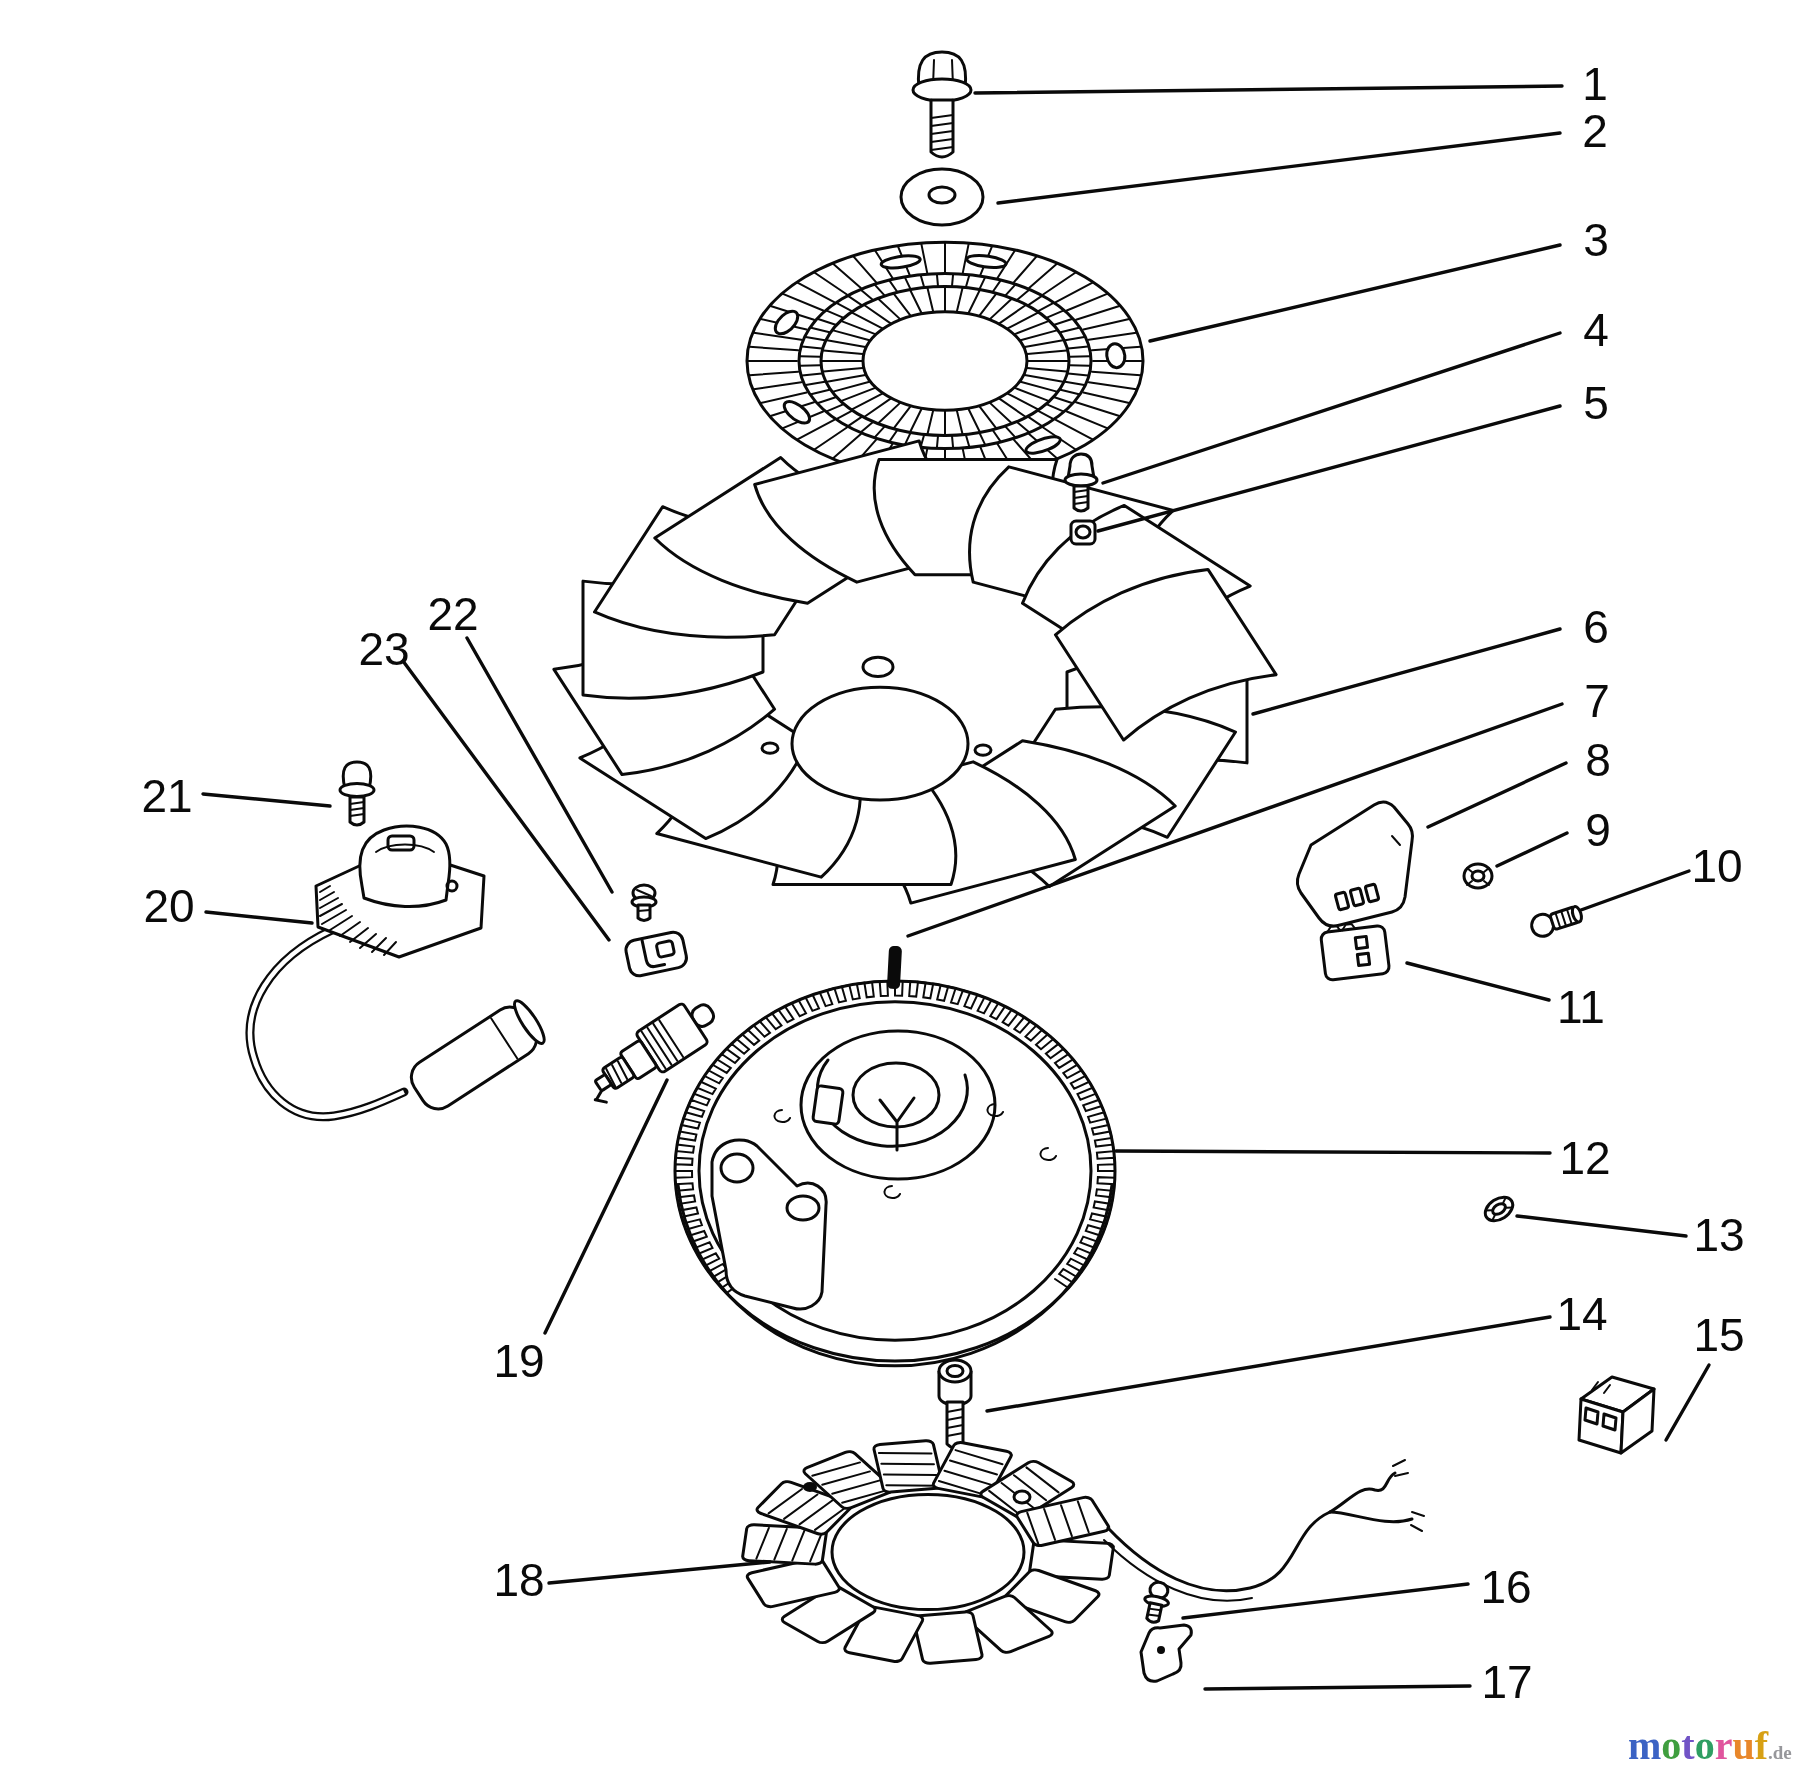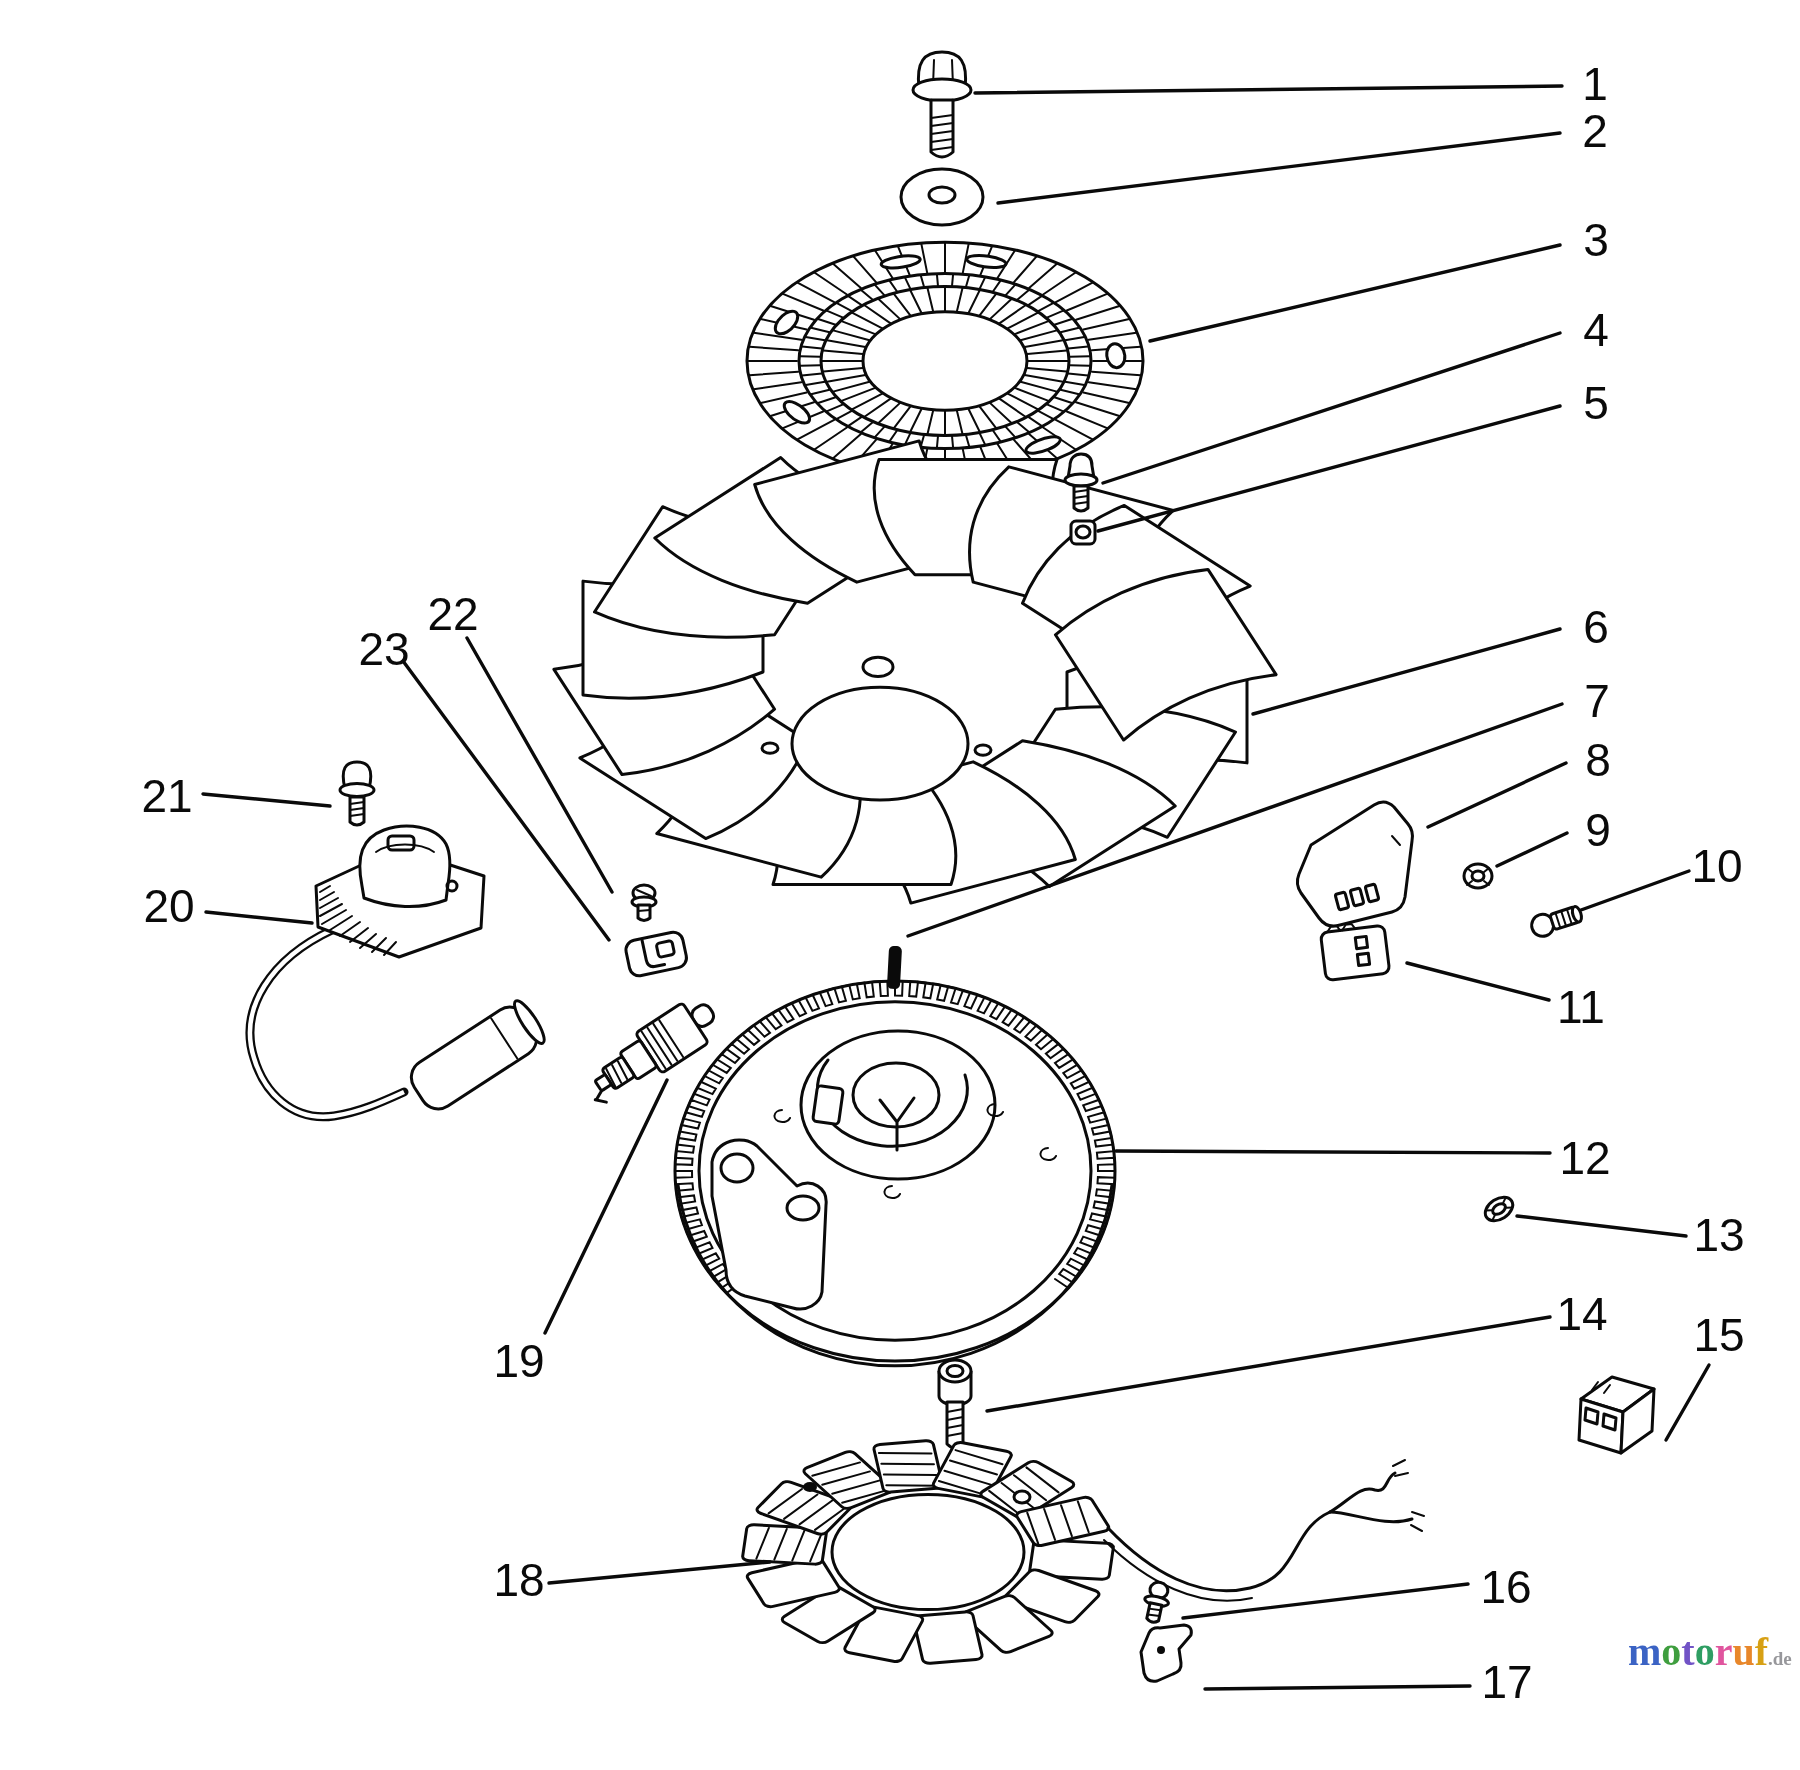--- a/index.html
+++ b/index.html
@@ -6,21 +6,21 @@
   .stage{position:relative;width:1800px;height:1770px;background:#ffffff;overflow:hidden;
          font-family:"Liberation Sans",sans-serif;}
   .stage svg{position:absolute;left:0;top:0;}
   .ln{fill:none;stroke:#0a0a0a;stroke-width:3;stroke-linecap:round;stroke-linejoin:round;}
   .thin{fill:none;stroke:#0a0a0a;stroke-width:2;stroke-linecap:round;}
   .wh{fill:#ffffff;stroke:#0a0a0a;stroke-width:3;stroke-linejoin:round;}
   .bk{fill:#0a0a0a;stroke:none;}
   .leader{stroke:#0a0a0a;stroke-width:3.4;stroke-linecap:round;}
   text.callout{font-family:"Liberation Sans",sans-serif;font-size:46px;fill:#0a0a0a;
                text-anchor:middle;dominant-baseline:central;}
-  .watermark{position:absolute;left:1628px;top:1628px;width:172px;white-space:nowrap;
+  .watermark{position:absolute;left:1628px;top:1722px;width:172px;white-space:nowrap;
              font-family:"Liberation Serif",serif;font-weight:700;font-size:40px;letter-spacing:0px;}
   .watermark .wm-suffix{font-size:19px;font-weight:700;}
 </style>
 </head>
 <body>
 
 <div class="stage">
   <svg id="diagram" width="1800" height="1770" viewBox="0 0 1800 1770">
 
     <defs>

